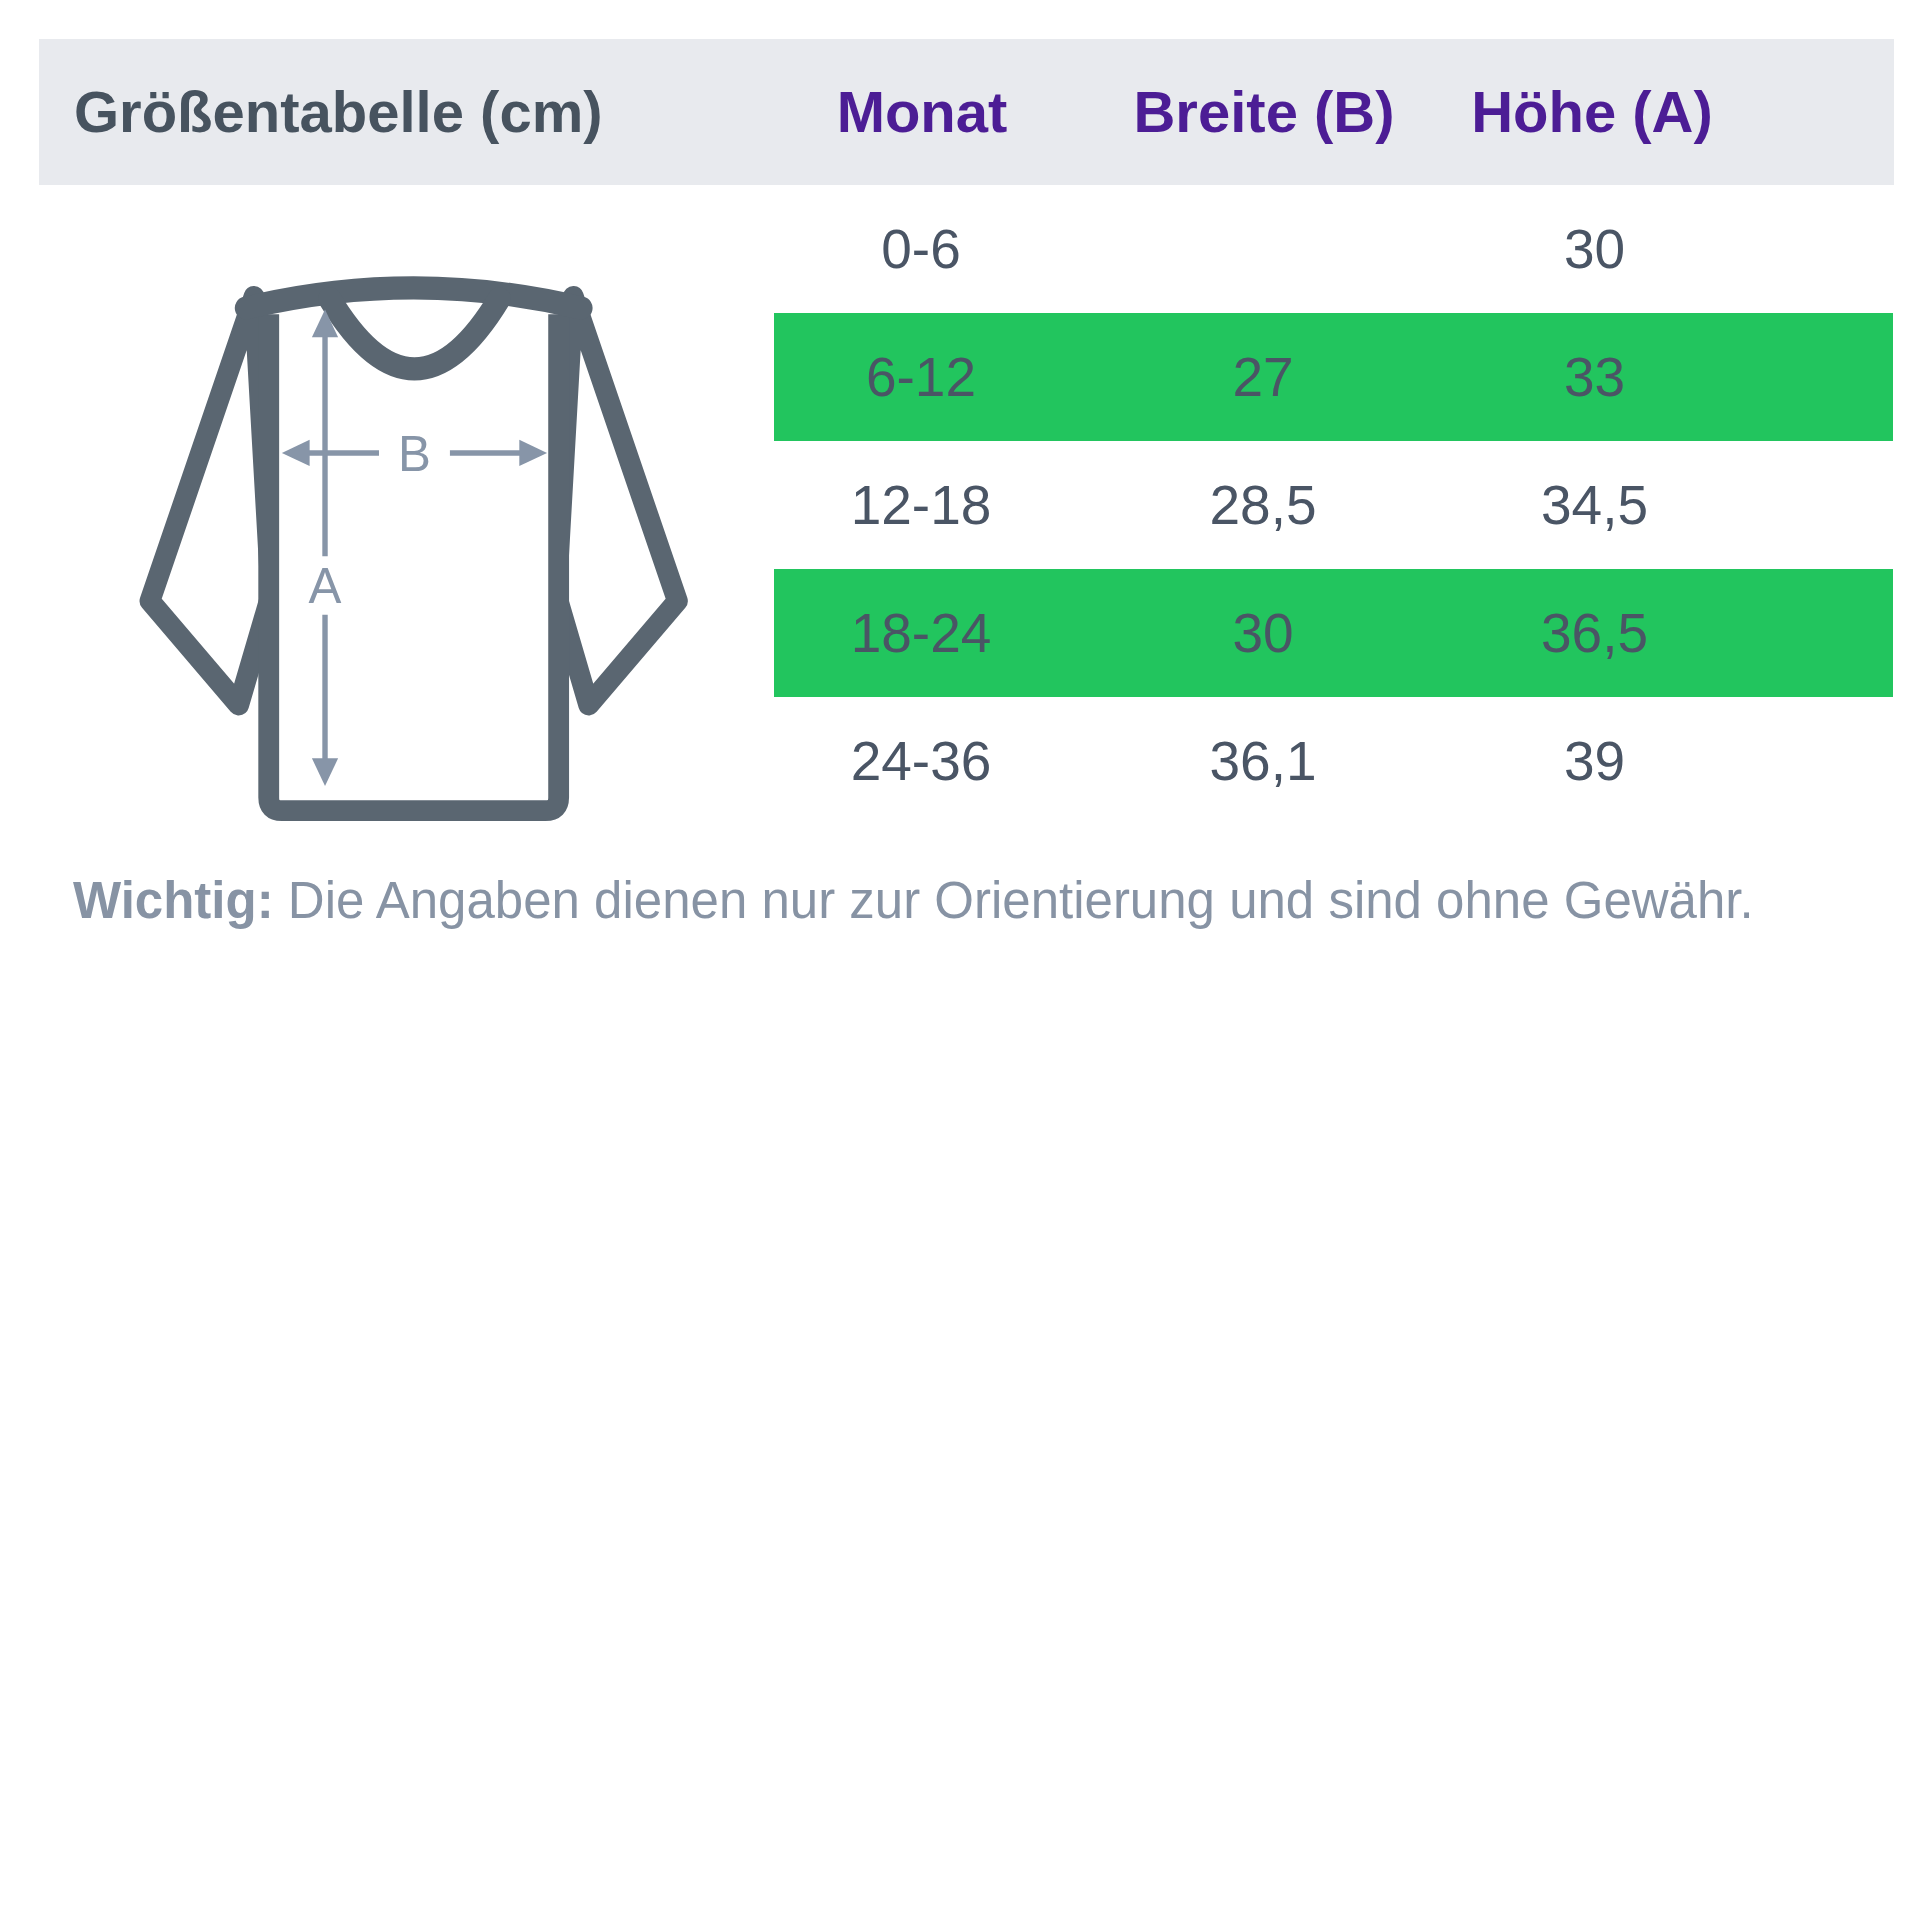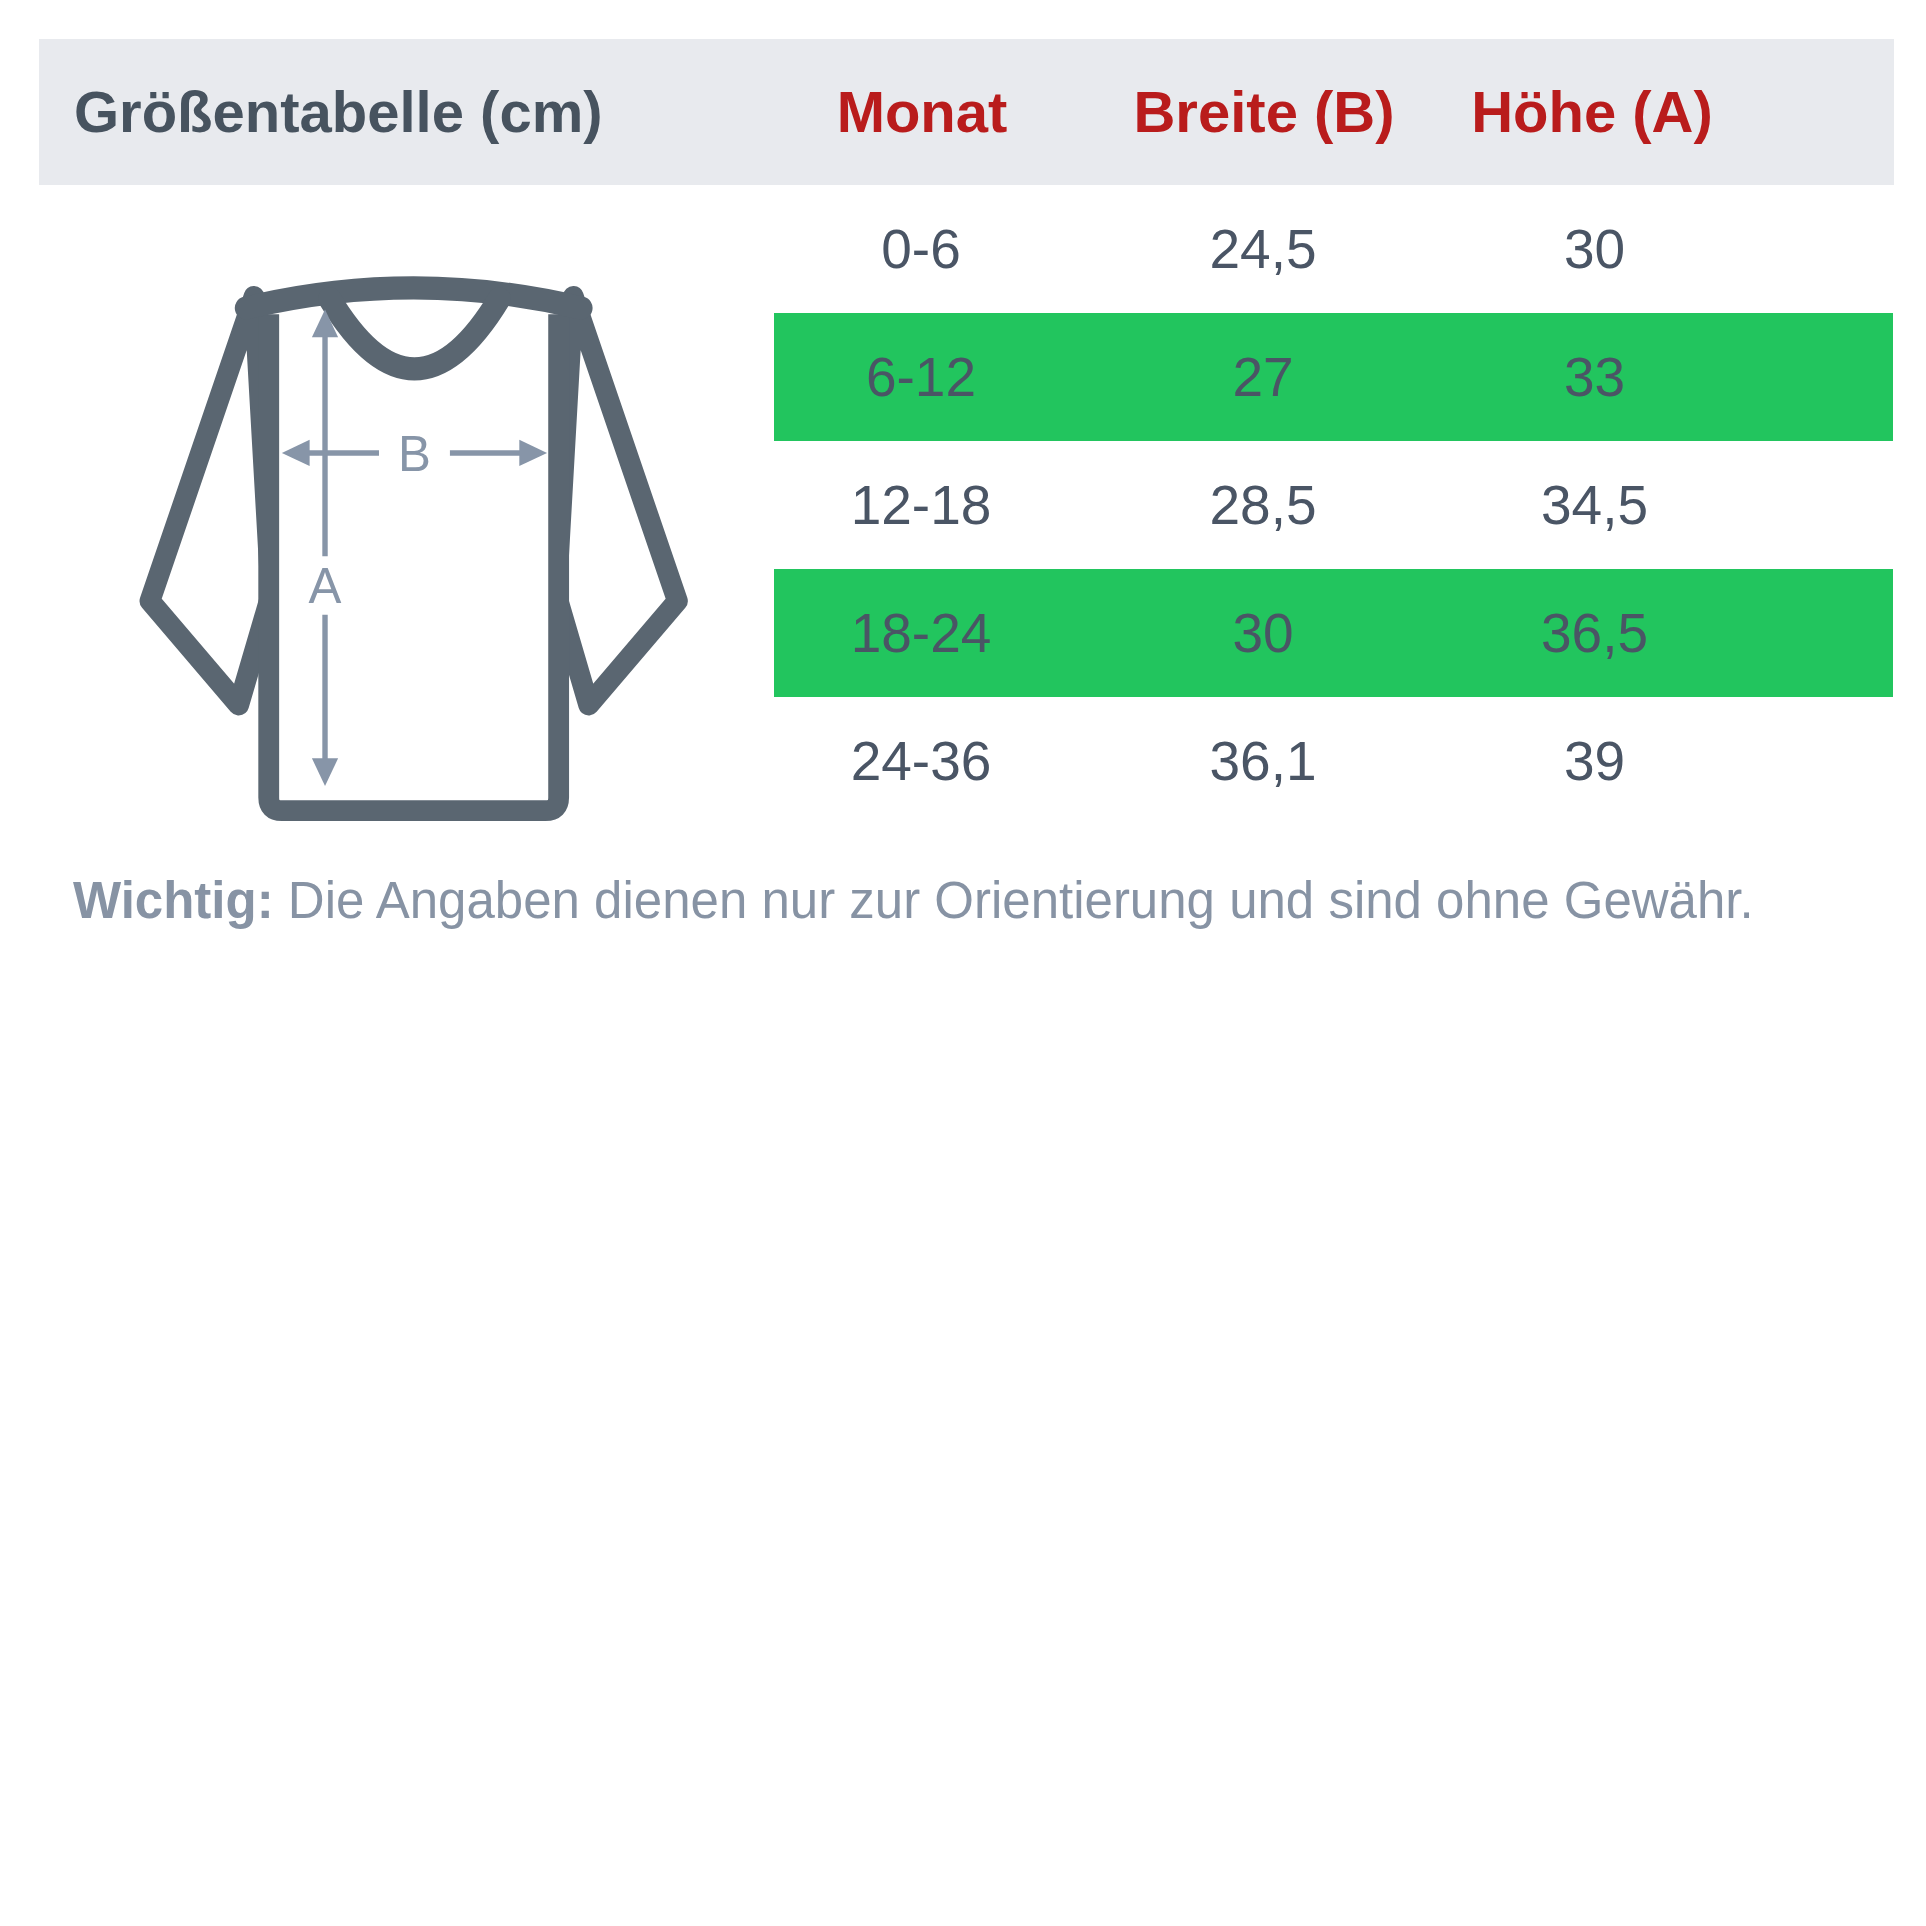--- a/index.html
+++ b/index.html
@@ -2,21 +2,21 @@
 <html style="font-size:12.3px"><head>
 <meta charset="utf-8">
 <style>
   html,body{margin:0;padding:0;background:#ffffff;}
   .page{position:relative;width:1926px;height:1926px;background:#ffffff;overflow:hidden;
         font-family:"Liberation Sans",sans-serif;}
   .header-band{position:absolute;left:39px;top:39px;width:1855px;height:146px;background:#e8eaee;}
   .title{position:absolute;left:35px;top:0;height:146px;line-height:146px;
          font-size:58px;font-weight:bold;color:#47535f;white-space:nowrap;}
   .col-h{position:absolute;top:0;height:146px;line-height:146px;transform:translateX(-50%);
-         font-size:58px;font-weight:bold;color:#b91c1c;white-space:nowrap;}
+         font-size:58px;font-weight:bold;color:#4c1d95;white-space:nowrap;}
   .col-h.c1{left:883px;}
   .col-h.c2{left:1225px;}
   .col-h.c3{left:1553px;}
   .tshirt{position:absolute;left:123px;top:254px;width:586px;height:586px;}
   .rows{position:absolute;left:774px;top:185px;width:1119px;}
   .row{position:relative;width:1119px;height:128px;}
   .row.striped{background:#22c55e;}
   .cell{position:absolute;top:0;height:128px;line-height:128px;text-align:center;
         font-size:55px;color:#4a5565;white-space:nowrap;}
   .cell.c1{left:0;width:294px;}
@@ -66,21 +66,20 @@
       <line class="arrow-line" x1="424" y1="258" x2="526" y2="258"></line>
       <polygon class="arrow-head" points="206,258 242,241 242,275"></polygon>
       <polygon class="arrow-head" points="550,258 514,241 514,275"></polygon>
       <text class="arrow-label" x="378" y="281" text-anchor="middle">B</text>
     </g>
   </svg>
 
   <div class="rows">
     <div class="row">
       <span class="cell c1">0-6</span>
-      <span class="cell c2">24,5</span>
       <span class="cell c3">30</span>
     </div>
     <div class="row striped">
       <span class="cell c1">6-12</span>
       <span class="cell c2">27</span>
       <span class="cell c3">33</span>
     </div>
     <div class="row">
       <span class="cell c1">12-18</span>
       <span class="cell c2">28,5</span>

